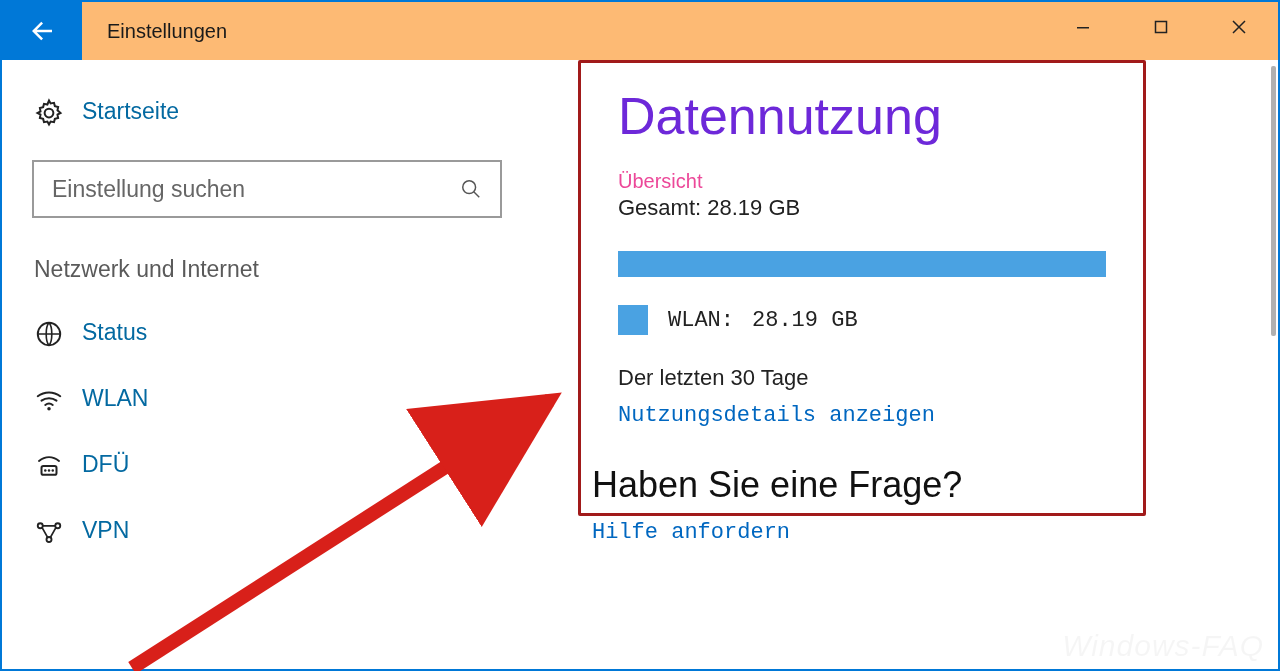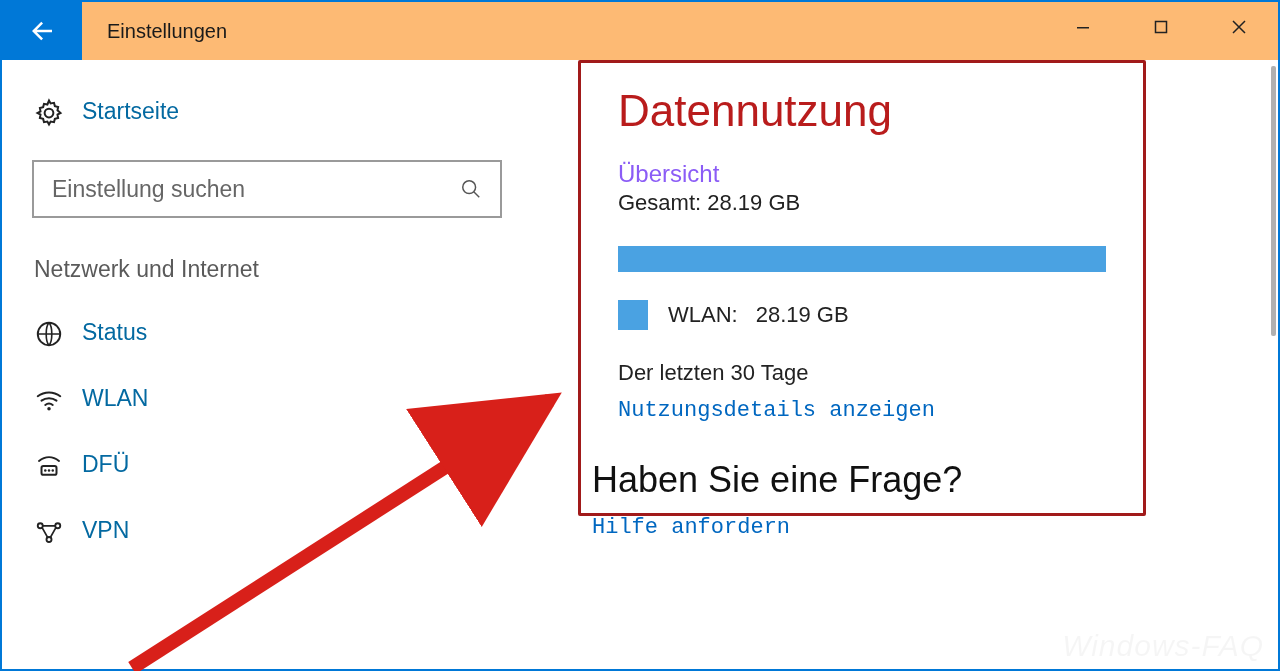--- a/index.html
+++ b/index.html
@@ -19,25 +19,25 @@
   .home-row { padding-bottom: 22px; }
   .search-wrap { margin: 10px 30px 38px 30px; }
   .search { width: 100%; height: 58px; border: 2px solid #9a9a9a; background: #fff; display: flex; align-items: center; padding: 0 18px; }
   .search input { flex: 1; border: none; outline: none; font-size: 23px; color: #555; background: transparent; }
   .search input::placeholder { color: #666; }
   .search .search-ico { width: 22px; height: 22px; color: #555; }
   .category { padding: 0 32px 18px 32px; font-size: 23px; color: #5a5a5a; }
   .content { flex: 1; position: relative; padding: 6px 40px 0 60px; }
   .highlight-box { position: absolute; left: -14px; top: -6px; width: 568px; height: 456px; border: 3px solid #a11a1a; pointer-events: none; border-radius: 2px; }
   .data-panel { position: relative; padding: 14px 22px 0 26px; }
-  h1.page-heading { font-size: 44px; font-weight: 300; margin: 6px 0 24px 0; color: #b91c1c; }
-  h2.sub-heading { font-size: 24px; font-weight: 400; margin-bottom: 2px; color: #8b5cf6; }
+  h1.page-heading { font-size: 52px; font-weight: 300; margin: 6px 0 24px 0; color: #6d28d9; }
+  h2.sub-heading { font-size: 20px; font-weight: 400; margin-bottom: 2px; color: #ec4899; }
   .overview-total { font-size: 22px; margin-bottom: 30px; color: #222; }
   .bar { width: 488px; height: 26px; background: #4aa2e2; margin-bottom: 28px; }
-  .legend-row { display: flex; align-items: center; font-size: 22px; margin-bottom: 30px; }
+  .legend-row { display: flex; align-items: center; font-size: 22px; margin-bottom: 30px; font-family: Liberation Mono, monospace; }
   .legend-swatch { width: 30px; height: 30px; background: #4aa2e2; margin-right: 20px; }
   .legend-label { margin-right: 18px; }
   .period { font-size: 22px; color: #222; margin-bottom: 12px; }
   .link { font-size: 22px; color: #0067c0; font-family: Liberation Mono, monospace; }
   .question { font-size: 36px; font-weight: 400; margin: 36px 0 14px 0; color: #111; }
   .scrollbar { position: absolute; right: 2px; top: 64px; width: 5px; height: 270px; background: #b0b0b0; border-radius: 2px; }
   .arrow-anno { position: absolute; left: 118px; top: 378px; pointer-events: none; }
   .watermark { position: absolute; right: 14px; bottom: 6px; font-size: 30px; color: rgba(0,0,0,0.04); font-style: italic; letter-spacing: 1px; }
 </style>
 </head>

